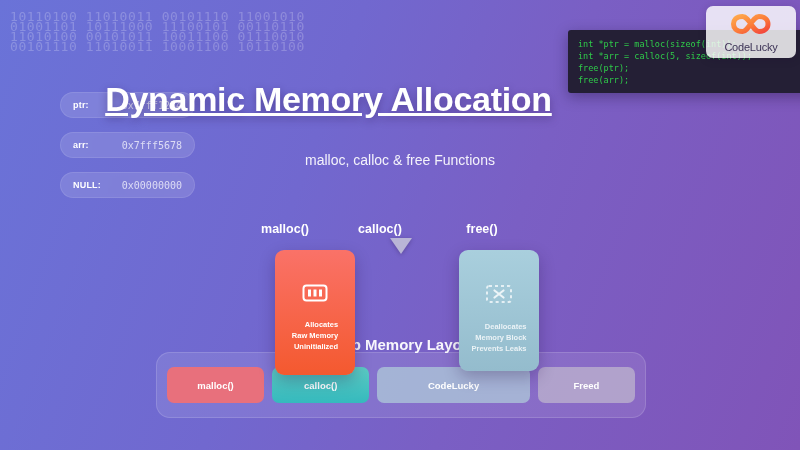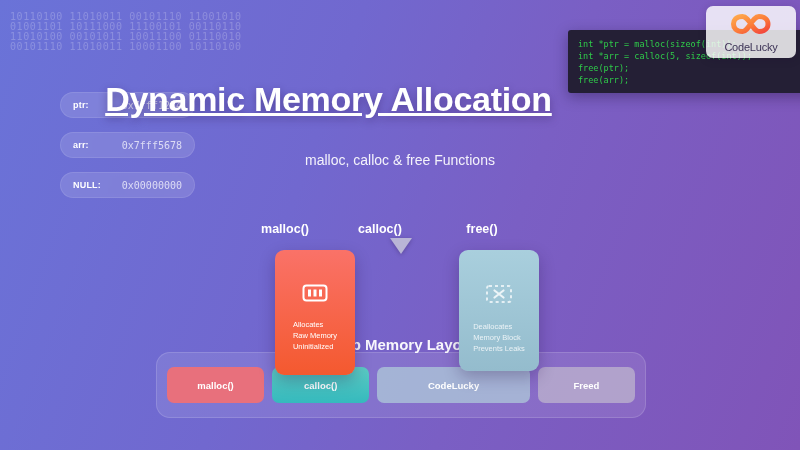--- a/index.html
+++ b/index.html
@@ -12,21 +12,21 @@
     position: relative;
     width: 800px; height: 450px;
     background: linear-gradient(110deg, #6a73d8 0%, #7168cf 38%, #7a5fc4 62%, #8054b8 100%);
     overflow: hidden;
   }
 
   
   #binary-block {
     position: absolute; left: 10px; top: 12px;
     font-family: "DejaVu Sans Mono", monospace;
-    font-size: 10px; line-height: 10px;
+    font-size: 13px; line-height: 10px;
     letter-spacing: 0.6px;
     color: rgba(255,255,255,0.22);
     white-space: pre;
     user-select: none;
   }
 
   
   #memory-pills {
     position: absolute; left: 60px; top: 92px;
     display: flex; flex-direction: column; gap: 14px;
@@ -155,23 +155,23 @@
   #fn-card-1 {
     left: 368px; top: 246px; height: 133px;
     background: linear-gradient(180deg, #4fd1b5 0%, #2f9e7f 100%);
   }
   #fn-card-2 {
     left: 459px; top: 250px; height: 121px;
     background: linear-gradient(180deg, #a9cfdd 0%, #94bccd 100%);
   }
   .fn-icon { margin-bottom: 13px; }
   .fn-desc {
-    font-size: 7.5px; font-weight: normal;
+    font-size: 7.5px; font-weight: bold;
     line-height: 11px;
-    text-align: left;
+    text-align: right;
     color: #ffffff;
     padding: 0 4px;
   }
   #fn-card-2 .fn-desc { color: rgba(255,255,255,0.80); }
 
   
   #heap-bar {
     position: absolute; left: 156px; top: 352px;
     width: 490px; height: 66px;
     border-radius: 14px;

